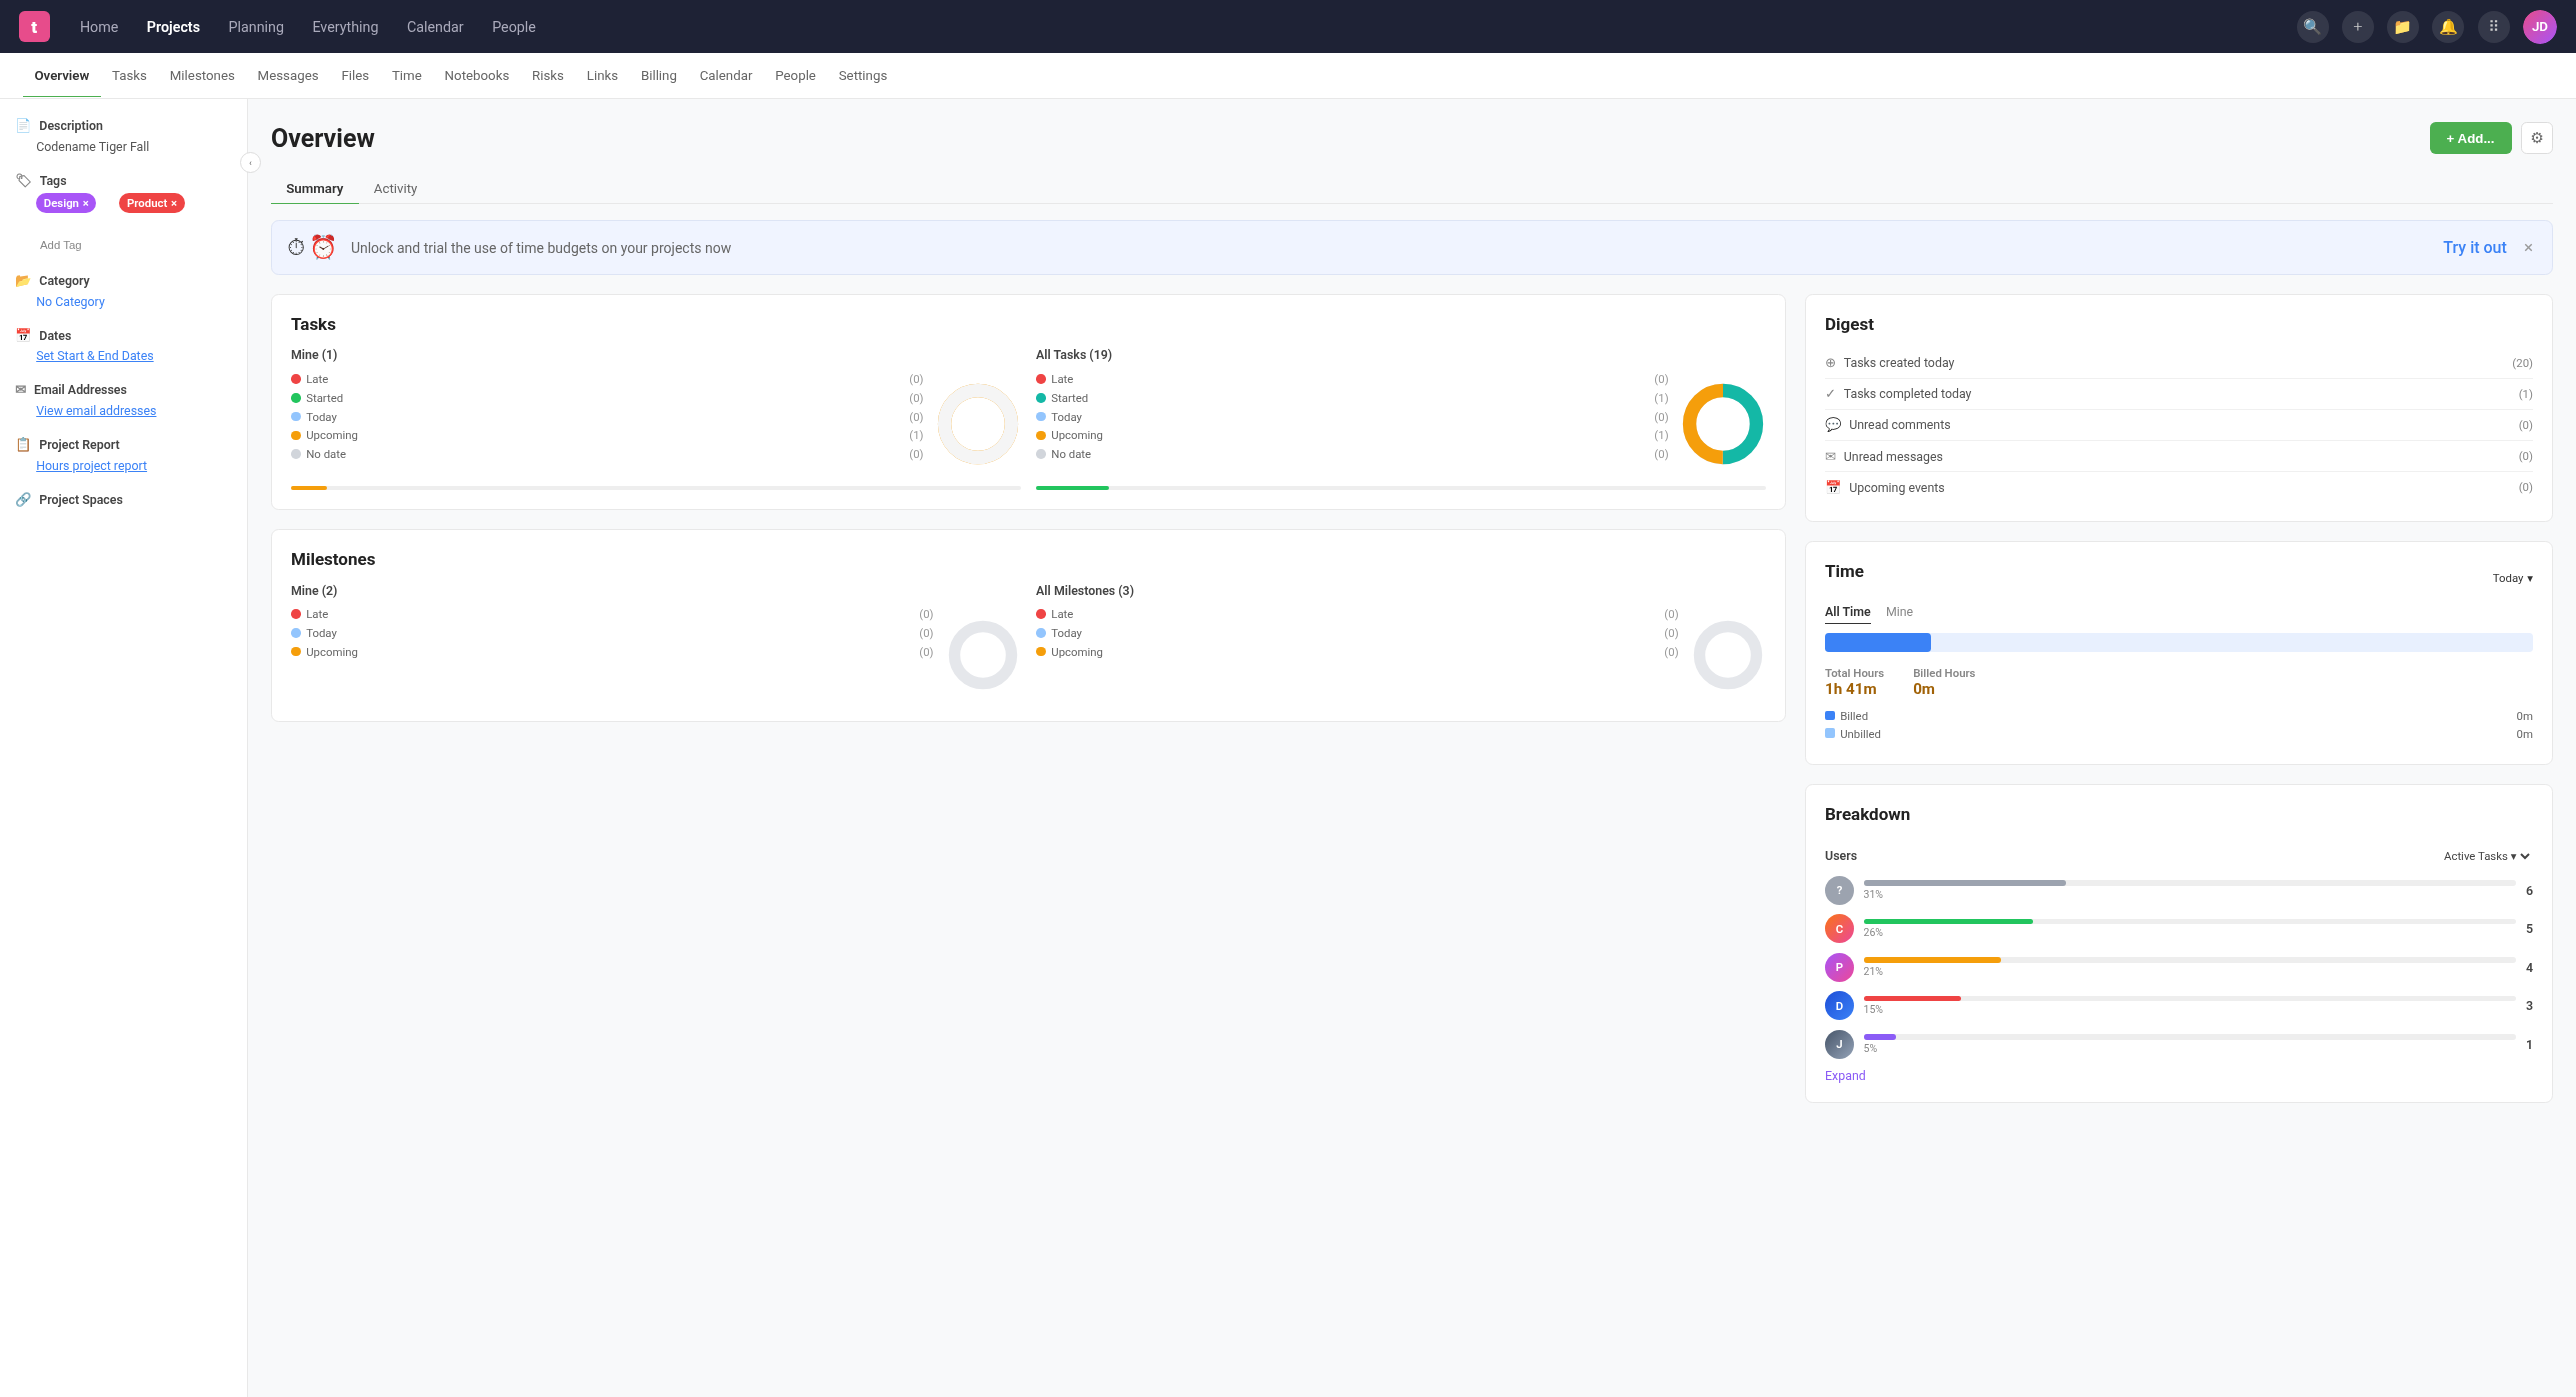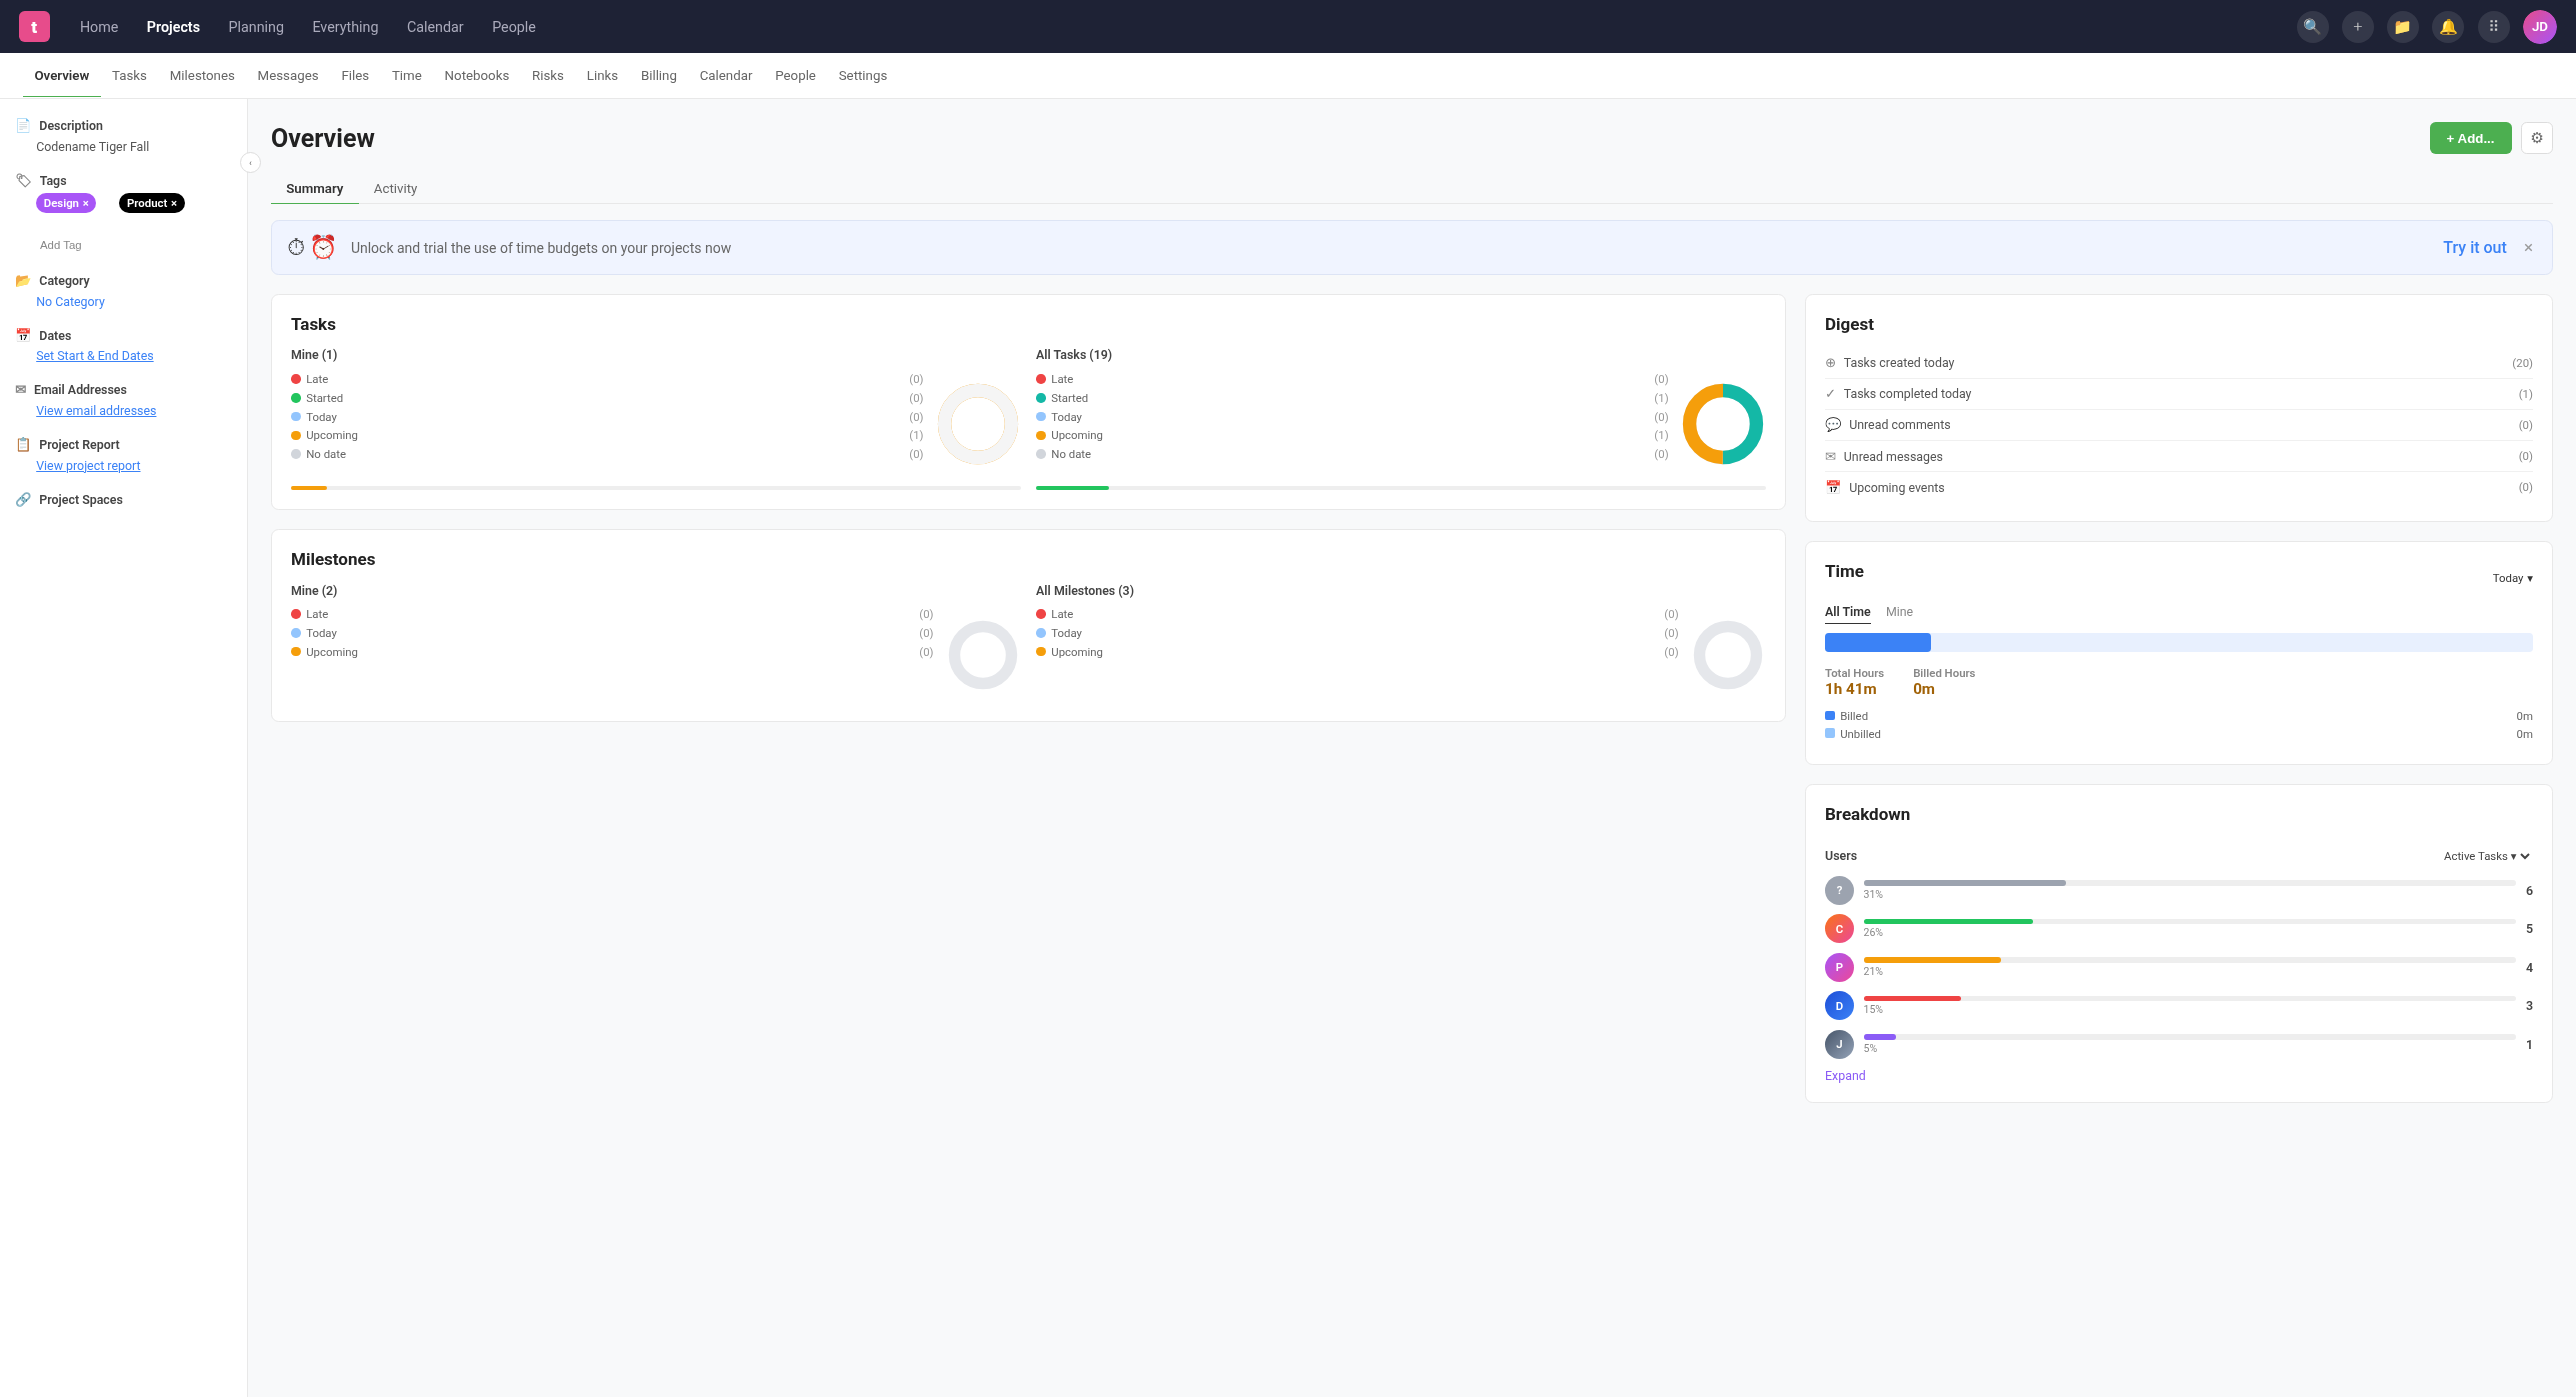--- a/index.html
+++ b/index.html
@@ -80,21 +80,21 @@
     }
     .sidebar-section-title .icon { color: #888; font-size: 13.3px; }
     .sidebar-value { font-size: 12.4px; color: #555; padding-left: 21px; }
     .tag-container { display: flex; align-items: center; gap: 23px; flex-wrap: wrap; padding-left: 21px; margin-top: 3.8px; }
     .tag {
       display: flex; align-items: center; gap: 3.8px;
       padding: 2.9px 7.6px; border-radius: 11.4px;
       font-size: 11.4px; font-weight: 600; color: #fff; cursor: pointer;
     }
     .tag-design { background: #a855f7; }
-    .tag-product { background: #000000; }
+    .tag-product { background: #ef4444; }
     .tag-add { color: #888; font-size: 11.4px; cursor: pointer; background: none; border: none; padding: 2.9px 3.8px; }
     .category-value { color: #3b82f6; font-size: 12.4px; padding-left: 21px; cursor: pointer; }
     .sidebar-link { color: #3b82f6; font-size: 12.4px; padding-left: 21px; cursor: pointer; text-decoration: underline; }
     .collapse-btn {
       position: absolute; top: 152px; left: 240px;
       width: 21px; height: 21px;
       background: #fff; border: 1px solid #ddd;
       border-radius: 50%; display: flex; align-items: center; justify-content: center;
       cursor: pointer; font-size: 9.5px; color: #666; z-index: 10;
     }
@@ -307,21 +307,21 @@
         <span>Email Addresses</span>
       </div>
       <div class="sidebar-link">View email addresses</div>
     </div>
 
     <div class="sidebar-section">
       <div class="sidebar-section-title">
         <span class="icon">📋</span>
         <span>Project Report</span>
       </div>
-      <div class="sidebar-link">View project report</div>
+      <div class="sidebar-link">Hours project report</div>
     </div>
 
     <div class="sidebar-section">
       <div class="sidebar-section-title">
         <span class="icon">🔗</span>
         <span>Project Spaces</span>
       </div>
     </div>
   </aside>
 

